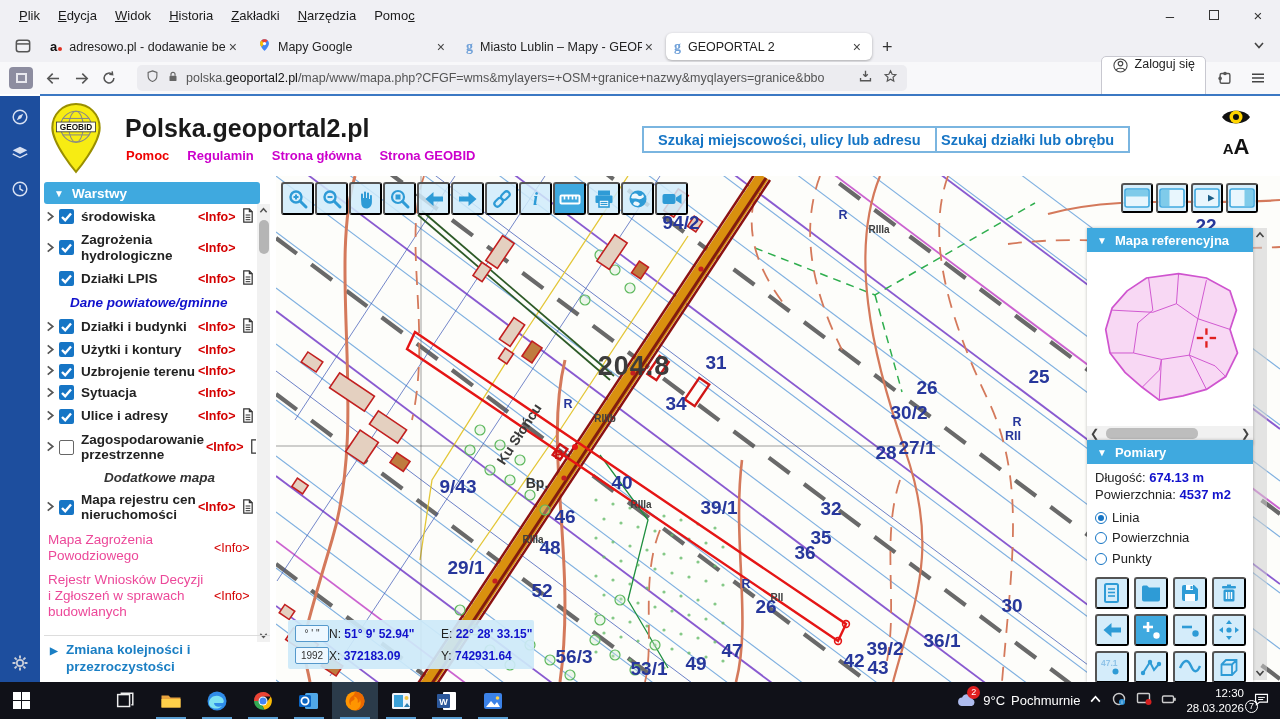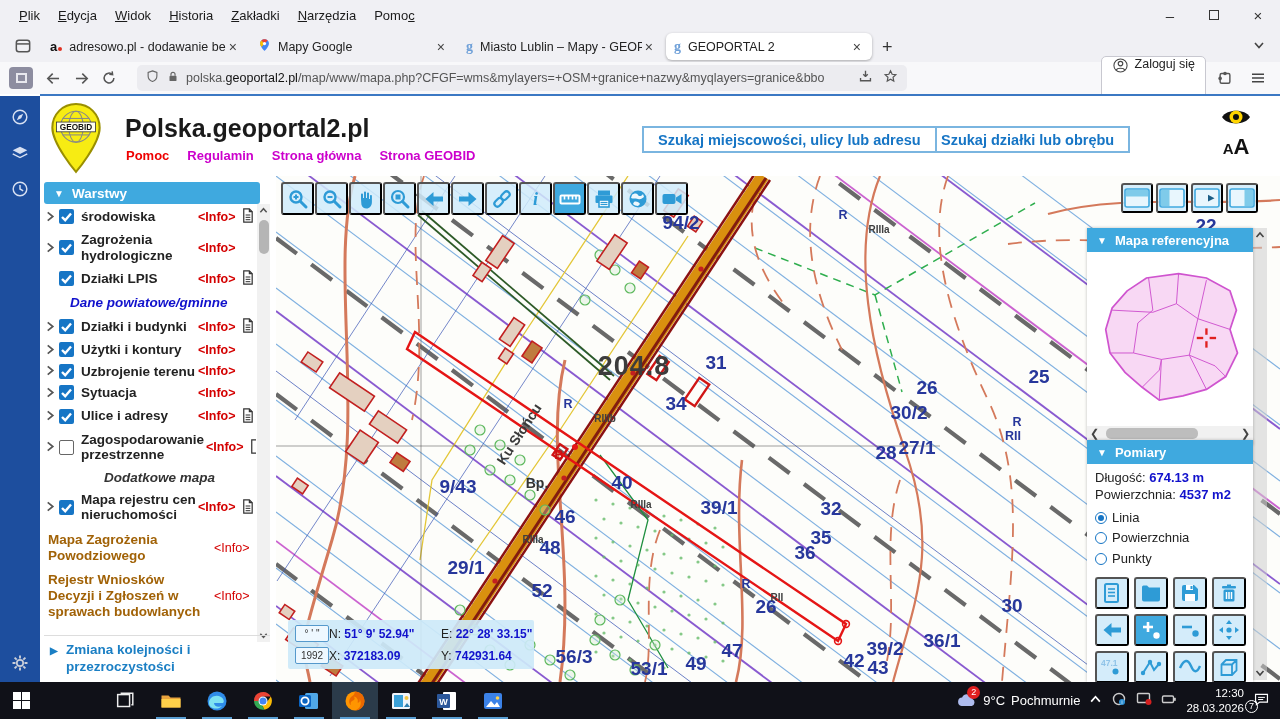--- a/index.html
+++ b/index.html
@@ -78,21 +78,21 @@
   .cb.on { background:#1675c5; }
   .cb.off { background:#fff; border:1.6px solid #666; }
   .srow .slabel { flex:1; line-height:1.15; padding-right:2px; }
   .srow .sinfo { color:#d40000; font-size:12.5px; width:42px; flex:0 0 42px; }
   .srow .sdoc { width:16px; flex:0 0 16px; }
   .sgroup { font-weight:bold; font-style:italic; padding:4px 0 4px 26px; }
   .sgroup.blue { color:#1111cc; }
   .sgroup.dark { color:#333; padding-left:60px; }
   .scenter { font-weight:bold; color:#222; text-align:center; padding:8px 0 6px 0; font-size:14px; }
   .slink { display:flex; padding:6px 0 2px 4px; }
-  .slink .llabel { flex:1; color:#a16207; font-weight:bold; line-height:1.2; padding-right:4px; }
+  .slink .llabel { flex:1; color:#ec4899; font-weight:normal; line-height:1.2; padding-right:4px; }
   .slink .sinfo { color:#d40000; font-size:12.5px; width:42px; flex:0 0 42px; align-self:center; }
   .sscroll { position:absolute; right:6px; top:28px; width:13px; height:438px; background:#f1f1f1; }
   .sscroll .sa { position:absolute; left:0; width:13px; height:13px; display:flex; align-items:center; justify-content:center; }
   .sscroll .thumb { position:absolute; left:1.5px; top:16px; width:10px; height:34px; background:#b5b5b5; border-radius:5px; }
   .sfooter { position:absolute; left:4px; bottom:2px; width:226px; border-top:1px solid #ddd;
     color:#1b7fc4; font-weight:bold; font-size:13.5px; padding:6px 0 4px 22px; line-height:1.25; }
   .sfooter .tri2 { position:absolute; left:6px; top:9px; font-size:10px; }
 
   
   .maparea { position:absolute; left:276px; top:176px; width:1004px; height:506px; overflow:hidden; background:#fdfdfb; }

